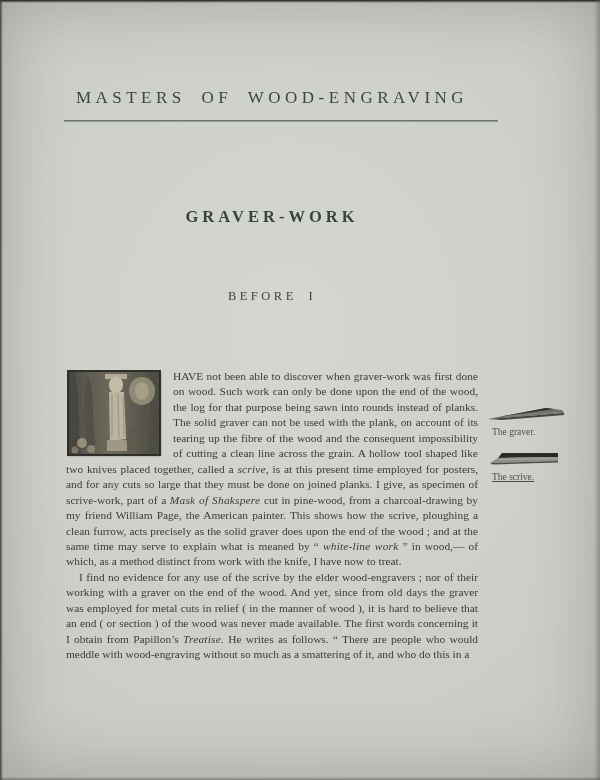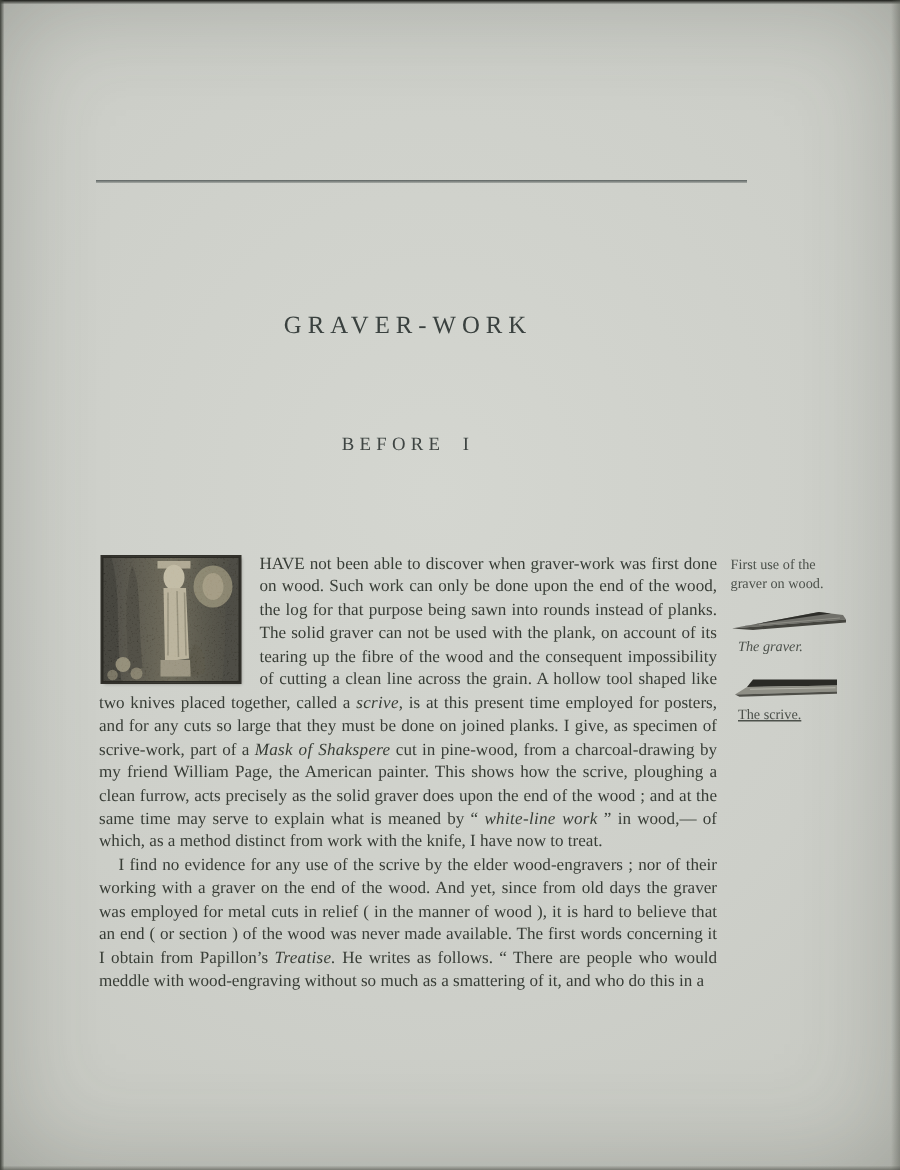--- a/index.html
+++ b/index.html
@@ -41,21 +41,21 @@
     letter-spacing: 4.5px; word-spacing: 7px;
     color: #3d4543;
   }
   .title-rule {
     position: absolute; top: 120px; left: 64px; width: 434px; height: 2px;
     background: linear-gradient(to bottom, #5c6361, rgba(92,99,97,0.35));
   }
   .section-title {
     position: absolute; top: 207px; left: 62px; width: 420px;
     margin: 0; text-align: center;
-    font-size: 16.5px; font-weight: normal;
+    font-size: 16.5px; font-weight: bold;
     letter-spacing: 4px; word-spacing: 3px;
     color: #3a413f;
   }
   .chapter-heading {
     position: absolute; top: 289px; left: 62px; width: 420px;
     margin: 0; text-align: center;
     font-size: 12.5px; font-weight: normal;
     letter-spacing: 3.5px; word-spacing: 5px;
     color: #3f4543;
   }
@@ -95,33 +95,34 @@
   .note-2 { top: 575px; padding-left: 2px; }
   .note-2 .wrap2 { display: block; padding-left: 4px; }
   .tool-figure { position: absolute; left: 486px; }
   .graver-figure { top: 404px; width: 82px; height: 22px; }
   .scrive-figure { top: 449px; width: 76px; height: 22px; }
   .tool-figure svg { display: block; width: 100%; height: 100%; }
   .tool-caption {
     position: absolute; left: 492px; width: 80px;
     font-size: 9.5px; color: #4c514b;
   }
-  .caption-graver { top: 427px; font-style: italic; }
+  .caption-graver { top: 427px; }
   .caption-scrive { top: 472px; text-decoration: underline; }
 </style>
 </head>
 <body>
 
 <div class="page">
 
   <div class="edge-top"></div>
   <div class="edge-left"></div>
   <div class="edge-right"></div>
   <div class="edge-bottom"></div>
 
+  <h1 class="book-title">MASTERS OF WOOD-ENGRAVING</h1>
   <div class="title-rule"></div>
 
   <h2 class="section-title">GRAVER-WORK</h2>
   <h3 class="chapter-heading">BEFORE I</h3>
 
   <div class="body-text">
     <span class="initial-woodcut">
       <svg viewBox="0 0 92 84" preserveAspectRatio="none">
         <defs>
           <linearGradient id="wbg" x1="0" y1="0" x2="1" y2="0">
@@ -153,24 +154,20 @@
         <circle cx="7" cy="79" r="3.5" fill="#7d765f" opacity="0.7"></circle>
         <path d="M62,58 C66,60 70,66 68,78 L60,80 C58,70 58,62 62,58 Z" fill="#3a3729"></path>
         <rect width="92" height="84" filter="url(#grain)" opacity="0.22"></rect>
         <rect x="0.5" y="0.5" width="91" height="83" fill="none" stroke="#2b2a24" stroke-width="1"></rect>
       </svg>
     </span>
     <p><span>HAVE not been able to discover when graver-work was first done on wood.  Such work can only be done upon the end of the wood, the log for that purpose being sawn into rounds instead of planks.  The solid graver can not be used with the plank, on account of its tearing up the fibre of the wood and the consequent impossibility of cutting a clean line across the grain.  A hollow tool shaped like two knives placed together, called a </span><i>scrive</i><span>, is at this present time employed for posters, and for any cuts so large that they must be done on joined planks.  I give, as specimen of scrive-work, part of a </span><i>Mask of Shakspere</i><span> cut in pine-wood, from a charcoal-drawing by my friend William Page, the American painter.  This shows how the scrive, ploughing a clean furrow, acts precisely as the solid graver does upon the end of the wood ; and at the same time may serve to explain what is meaned by “ </span><i>white-line work</i><span> ” in wood,— of which, as a method distinct from work with the knife, I have now to treat.</span></p>
     <p class="indented"><span>I find no evidence for any use of the scrive by the elder wood-engravers ; nor of their working with a graver on the end of the wood.  And yet, since from old days the graver was employed for metal cuts in relief ( in the manner of wood ), it is hard to believe that an end ( or section ) of the wood was never made available.  The first words concerning it I obtain from Papillon’s </span><i>Treatise.</i><span>  He writes as follows.  “ There are people who would meddle with wood-engraving without so much as a smattering of it, and who do this in a</span></p>
   </div>
 
-  <div class="margin-note note-1">
-    <span>First use of the</span><br>
-    <span>graver on wood.</span>
-  </div>
 
   <div class="tool-figure graver-figure">
     <svg viewBox="0 0 82 22">
       <polygon points="2,15 60,4 76,6 78,9 14,14" fill="#70706a"></polygon>
       <polygon points="2,15 60,4 68,5 12,13" fill="#2e2e2a"></polygon>
       <polygon points="2,15 14,14 78,9 78,11 16,16" fill="#45453f"></polygon>
       <line x1="20" y1="12.5" x2="74" y2="8" stroke="#8d8d85" stroke-width="0.8"></line>
     </svg>
   </div>
   <div class="tool-caption caption-graver">The graver.</div>

